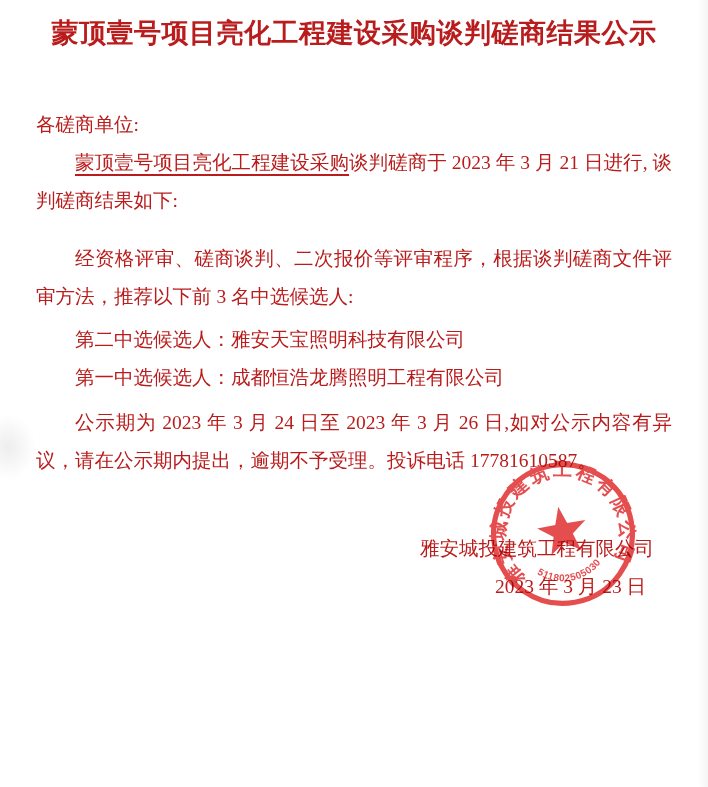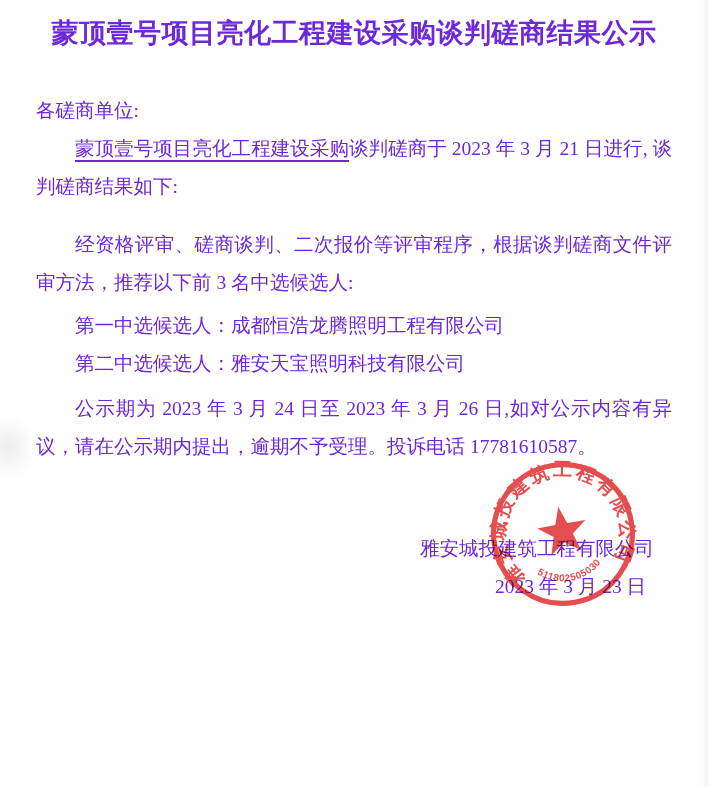--- a/index.html
+++ b/index.html
@@ -3,21 +3,21 @@
 <meta charset="utf-8">
 <style>
   html, body { margin: 0; padding: 0; background: #e9e9e9; }
   .page {
     position: relative;
     width: 708px; height: 787px;
     margin: 0 auto;
     background: #ffffff;
     overflow: hidden;
     font-family: "Liberation Serif", serif;
-    color: #6d28d9;
+    color: #b91c1c;
   }
   
   .smudge-left {
     position: absolute; left: -20px; top: 414px; width: 56px; height: 66px;
     background: radial-gradient(ellipse at center, rgba(120,120,120,0.13), rgba(120,120,120,0) 70%);
     border-radius: 50%;
     pointer-events: none;
   }
   .edge-shade {
     position: absolute; right: 0; top: 0; width: 10px; height: 100%;
@@ -28,21 +28,21 @@
     margin: 0;
     padding-top: 16px;
     text-align: center;
     font-family: "Liberation Sans", sans-serif;
     font-weight: 700;
     font-size: 27px;
     line-height: 34px;
     letter-spacing: 0.5px;
   }
   .body-col { padding: 0 36px; font-size: 19.5px; line-height: 38px; }
-  .salutation { margin-top: 42px; }
+  .salutation { margin-top: 56px; }
   .para { margin: 0; text-align: justify; text-indent: 2em; }
   .para-intro   { }
   .para-review  { margin-top: 20px; }
   .para-publicity { margin-top: 7px; }
   .u-line { text-decoration: underline; text-underline-offset: 5px; text-decoration-thickness: 1.5px; }
   .candidates { margin-top: 5px; }
   .candidate-row { text-indent: 2em; }
   .signature-block {
     position: absolute; top: 530px; right: 54px;
     text-align: right; font-size: 19.5px; line-height: 38px;
@@ -68,22 +68,22 @@
   <h1 class="doc-title">蒙顶壹号项目亮化工程建设采购谈判磋商结果公示</h1>
 
   <div class="body-col">
     <div class="salutation">各磋商单位:</div>
 
     <p class="para para-intro"><span class="u-line">蒙顶壹号项目亮化工程建设采购</span><span>谈判磋商于 2023 年 3 月 21 日进行, 谈判磋商结果如下:</span></p>
 
     <p class="para para-review">经资格评审、磋商谈判、二次报价等评审程序，根据谈判磋商文件评审方法，推荐以下前 3 名中选候选人:</p>
 
     <div class="candidates">
+      <div class="candidate-row"><span>第二中选候选人：</span><span>雅安天宝照明科技有限公司</span></div>
       <div class="candidate-row"><span>第一中选候选人：</span><span>成都恒浩龙腾照明工程有限公司</span></div>
-      <div class="candidate-row"><span>第二中选候选人：</span><span>雅安天宝照明科技有限公司</span></div>
     </div>
 
     <p class="para para-publicity">公示期为 2023 年 3 月 24 日至 2023 年 3 月 26 日,如对公示内容有异议，请在公示期内提出，逾期不予受理。投诉电话 17781610587。</p>
   </div>
 
   <div class="signature-block">
     <div class="signature-company">雅安城投建筑工程有限公司</div>
     <div class="signature-date">2023 年 3 月 23 日</div>
   </div>
 

